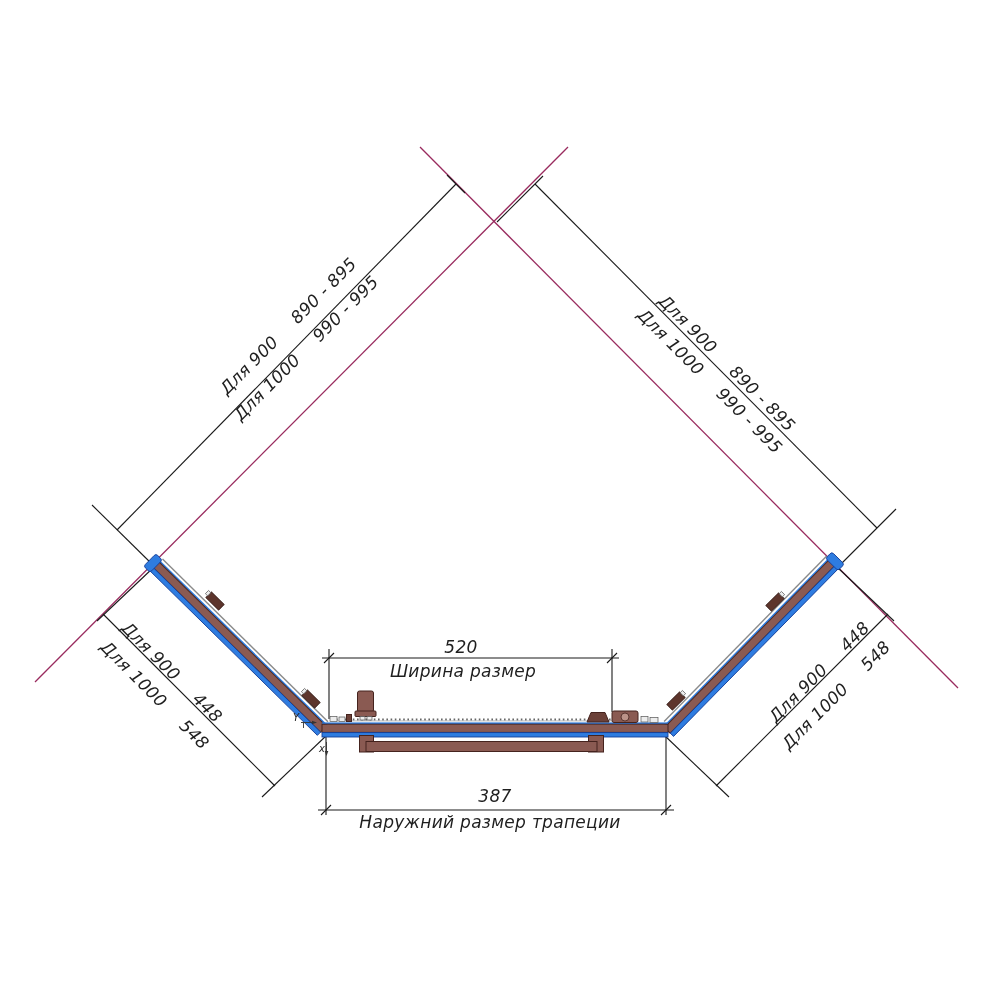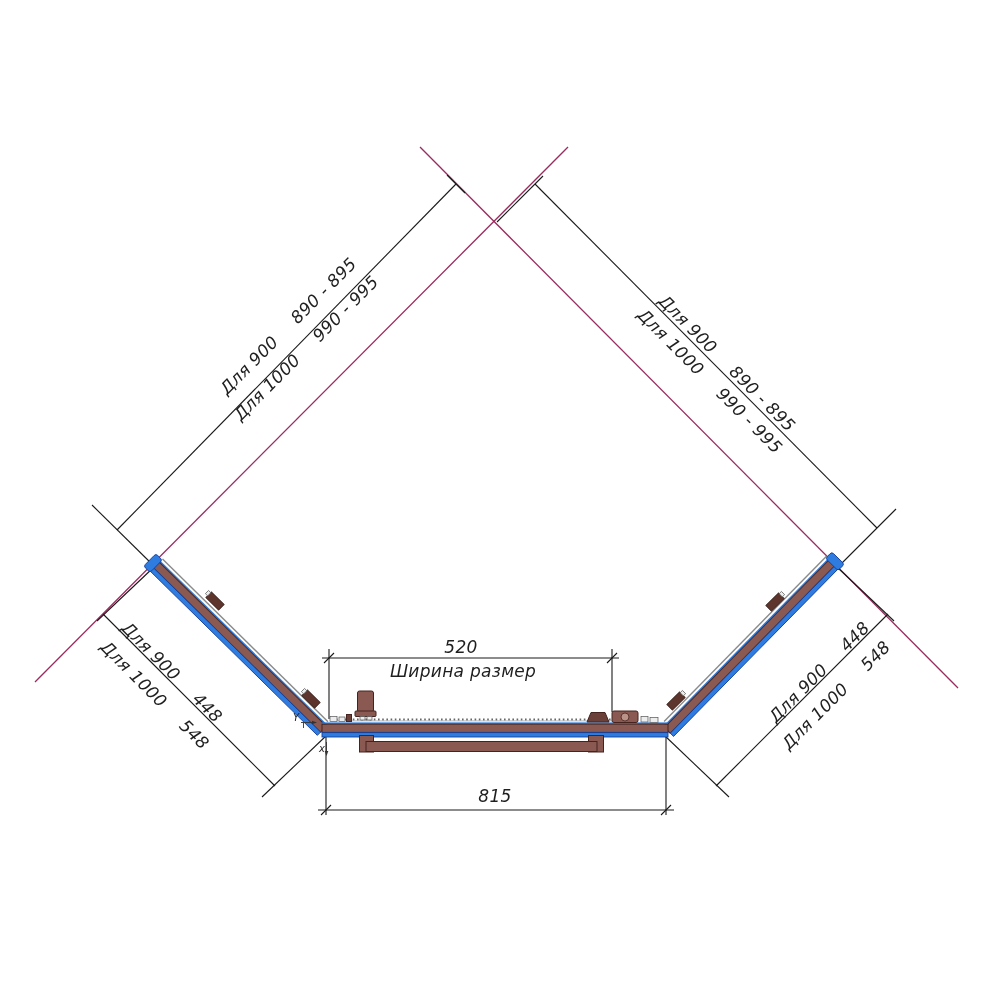--- a/index.html
+++ b/index.html
@@ -183,21 +183,24 @@
   <span class="val">548</span>
 </div>
 
 <div class="cadtext hz" style="left:461px;top:647px">
   <span>520</span>
 </div>
 <div class="cadtext hz" style="left:463px;top:671px">
   <span>Ширина размер</span>
 </div>
 <div class="cadtext hz" style="left:495px;top:796px">
-  <span>815</span>
+  <span>387</span>
+</div>
+<div class="cadtext hz" style="left:490px;top:822px">
+  <span>Наружний размер трапеции</span>
 </div>
 
 <div class="cadtext hz tiny" style="left:296px;top:717px">
   <span>Y</span>
 </div>
 <div class="cadtext hz tiny" style="left:322px;top:748px">
   <span>x</span>
 </div>
 
 </div>

